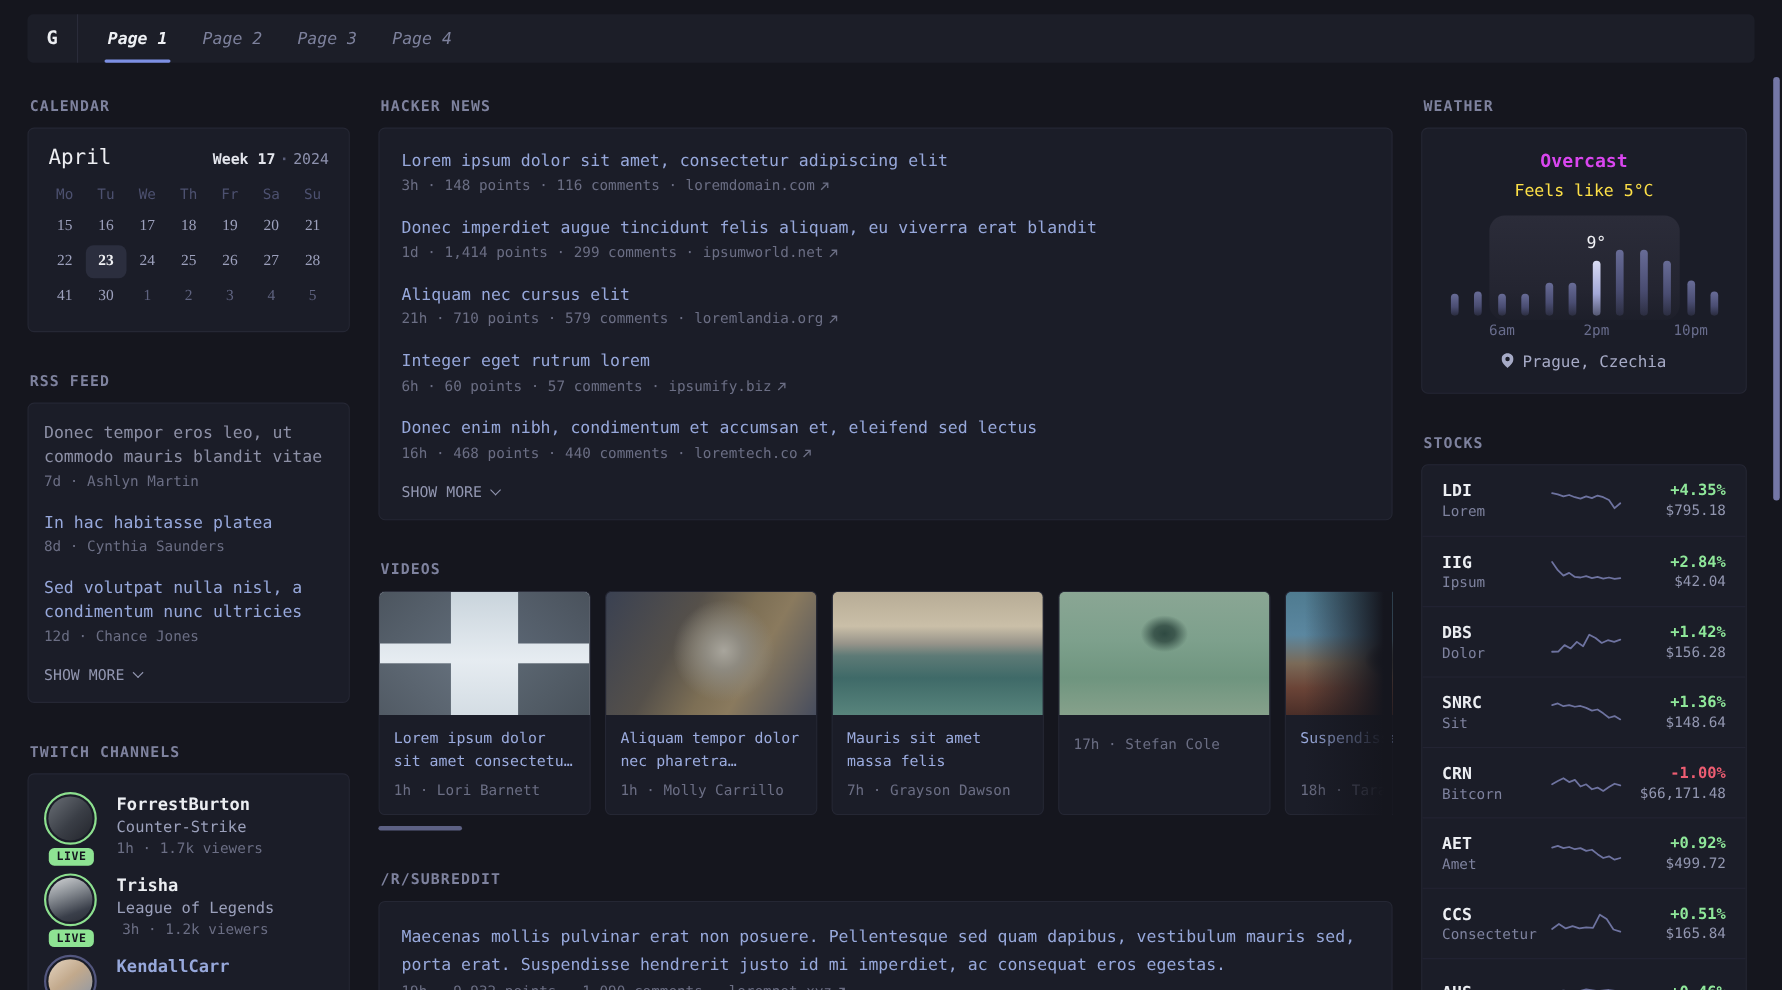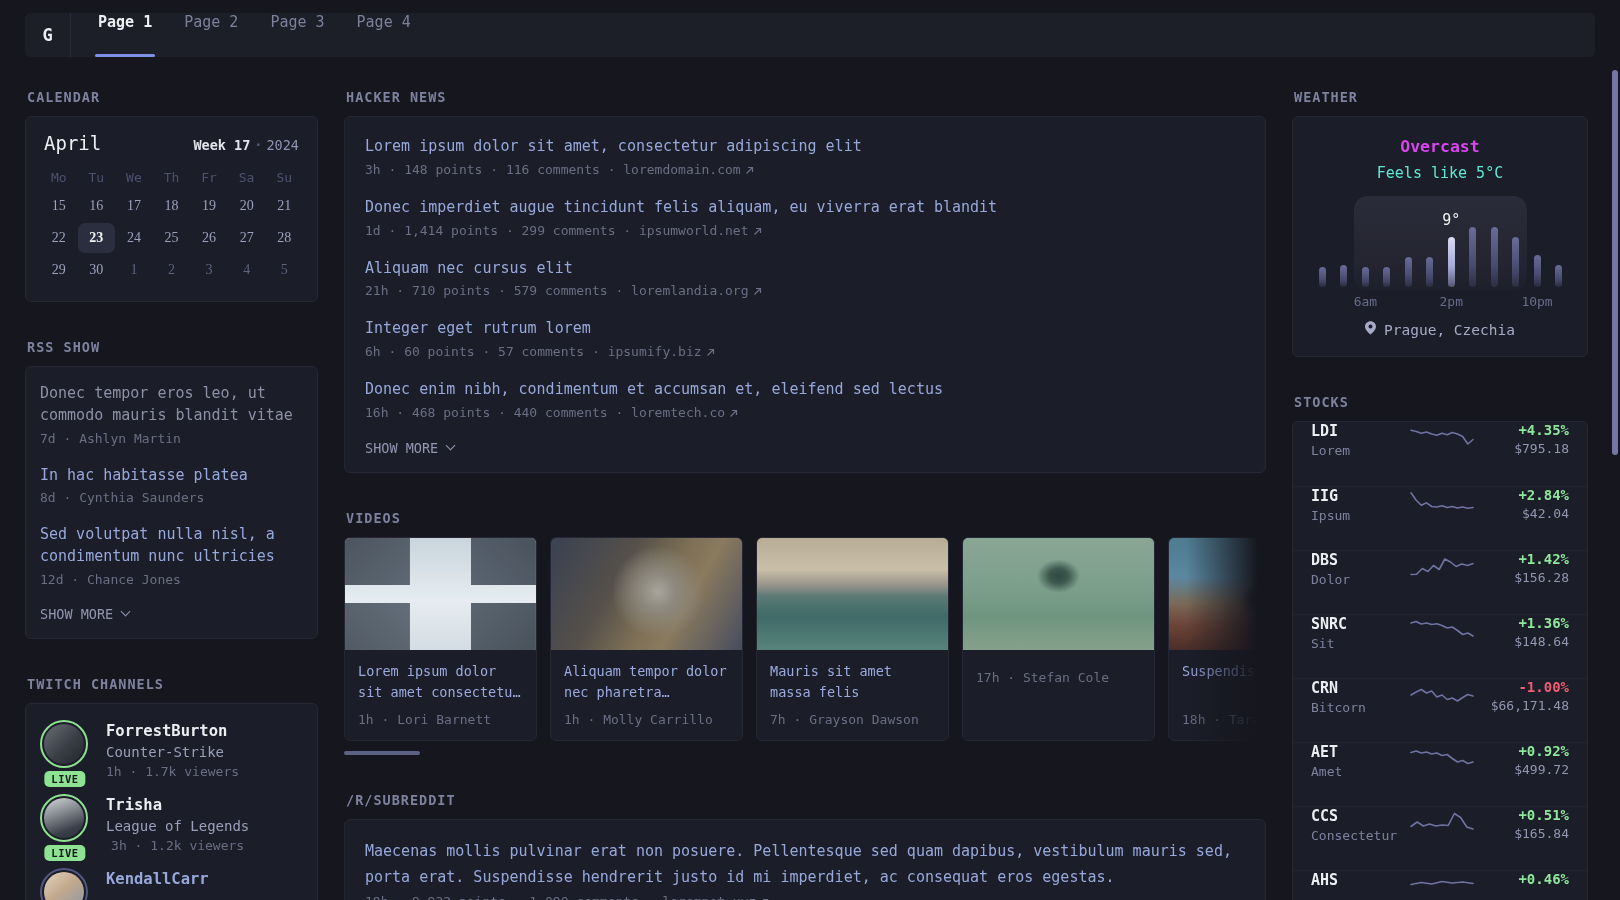--- a/index.html
+++ b/index.html
@@ -7,22 +7,22 @@
   body { width:1620px; height:900px; overflow:hidden;
          font-family:"DejaVu Sans Mono","Liberation Mono",monospace; color:#9da1bd; }
   .page { position:relative; width:1620px; height:900px; overflow:hidden; }
 
   
   .topbar { position:absolute; left:25px; top:13px; width:1570px; height:44px;
             background:#1c1e28; border-radius:5px; display:flex; align-items:stretch; }
   .logo { width:46px; display:flex; align-items:center; justify-content:center;
           color:#eceef2; font-size:17px; font-weight:bold; border-right:1px solid #2a2c3a; cursor:pointer; }
   .tabs { display:flex; margin-left:24px; gap:26px; }
-  .tab { position:relative; display:flex; padding:0 3px;
-         font-size:15px; color:#7d819c; cursor:pointer; }
+  .tab { position:relative; display:flex; align-items:center; padding:0 3px;
+         font-size:15px; color:#7d819c; cursor:pointer;font-style:italic; }
   .tab.active { color:#eef0f4; font-weight:bold; }
   .tab-underline { position:absolute; left:0; right:0; bottom:0; height:3px;
                    background:#7d90e4; border-radius:2px; }
 
   
   .v-thumb { position:absolute; right:2px; top:70px; width:6px; height:385px;
              background:#7477a6; border-radius:3px; }
 
   
   .content { position:absolute; left:25px; top:88px; display:flex; gap:26px; }
@@ -116,36 +116,36 @@
       radial-gradient(ellipse at 52% 55%, #1f2125 0%, #2a2c30 9%, rgba(0,0,0,0) 20%),
       linear-gradient(180deg,#4f7b90 0%,#5b87a0 35%,#7a6a58 58%,#6b4437 78%,#4a2e28 100%); }
   .carousel-fade { position:absolute; top:0; right:0; bottom:0; width:80px; pointer-events:none;
       background:linear-gradient(to right, rgba(21,22,30,0) 0%, #15161e 90%); }
   .carousel-scrollbar { width:76px; height:4px; background:#5d6184; border-radius:2px;
       margin-top:10px; cursor:pointer; }
 
   
   .wx-card { padding:20px 0 18px; }
   .wx-cond { text-align:center; color:#d946ef; font-size:16.5px; font-weight:bold; }
-  .wx-feels { text-align:center; color:#5eead4; font-size:15px; margin-top:8px; }
+  .wx-feels { text-align:center; color:#fde047; font-size:15px; margin-top:8px; }
   .wx-chart { position:relative; height:95px; margin:10px 26px 0; }
   .wx-highlight { position:absolute; top:4px; bottom:-4px; border-radius:14px;
       background:linear-gradient(180deg,#2b2c39 0%,#242531 70%,rgba(36,37,49,0.25) 100%); }
   .wx-bar { position:absolute; bottom:0; width:7px; border-radius:4px;
       background:linear-gradient(180deg,#686c97 0%,#4a4d72 60%,rgba(74,77,114,0.3) 100%); }
   .wx-bar.peak { background:linear-gradient(180deg,#d9dcf4 0%,#a3a8d8 60%,rgba(150,155,200,0.45) 100%); }
   .wx-peak-label { position:absolute; transform:translateX(-50%); color:#f0f1f5; font-size:15px; }
   .wx-time { position:absolute; top:100%; margin-top:7px; transform:translateX(-50%);
       color:#686c8c; font-size:13px; }
   .wx-location { display:flex; align-items:center; justify-content:center; gap:8px;
       margin-top:34px; color:#a6aac6; font-size:14.5px; }
 
   
   .stocks-card { overflow:hidden; }
-  .srow { display:flex; align-items:flex-start; justify-content:space-between;
+  .srow { display:flex; align-items:center; justify-content:space-between;
           height:64px; padding:0 18px; cursor:pointer; }
   .srow + .srow { border-top:1px solid #232433; }
   .s-left { width:92px; }
   .s-sym { color:#eceef2; font-size:15px; font-weight:bold; }
   .s-name { color:#7e829e; font-size:13px; margin-top:3px; }
   .s-spark { flex-shrink:0; }
   .s-spark polyline { fill:none; stroke:#6e73a0; stroke-width:1.6;
       stroke-linejoin:round; stroke-linecap:round; }
   .s-right { width:88px; text-align:right; }
   .s-chg { font-size:14px; font-weight:bold; }
@@ -208,33 +208,33 @@
               <div class="cal-day">19</div>
               <div class="cal-day">20</div>
               <div class="cal-day">21</div>
               <div class="cal-day">22</div>
               <div class="cal-day sel">23</div>
               <div class="cal-day">24</div>
               <div class="cal-day">25</div>
               <div class="cal-day">26</div>
               <div class="cal-day">27</div>
               <div class="cal-day">28</div>
-              <div class="cal-day">29</div>
+              <div class="cal-day">41</div>
               <div class="cal-day">30</div>
               <div class="cal-day dim">1</div>
               <div class="cal-day dim">2</div>
               <div class="cal-day dim">3</div>
               <div class="cal-day dim">4</div>
               <div class="cal-day dim">5</div>
             </div>
         </div>
       </div>
 
       <div class="section">
-        <h2 class="section-title">RSS SHOW</h2>
+        <h2 class="section-title">RSS FEED</h2>
         <div class="card rss-card">
           <div class="rss-item">
             <div class="feed-title read">Donec tempor eros leo, ut commodo mauris blandit vitae</div>
             <div class="feed-meta">7d · Ashlyn Martin</div>
           </div>
           <div class="rss-item">
             <div class="feed-title">In hac habitasse platea</div>
             <div class="feed-meta">8d · Cynthia Saunders</div>
           </div>
           <div class="rss-item">

